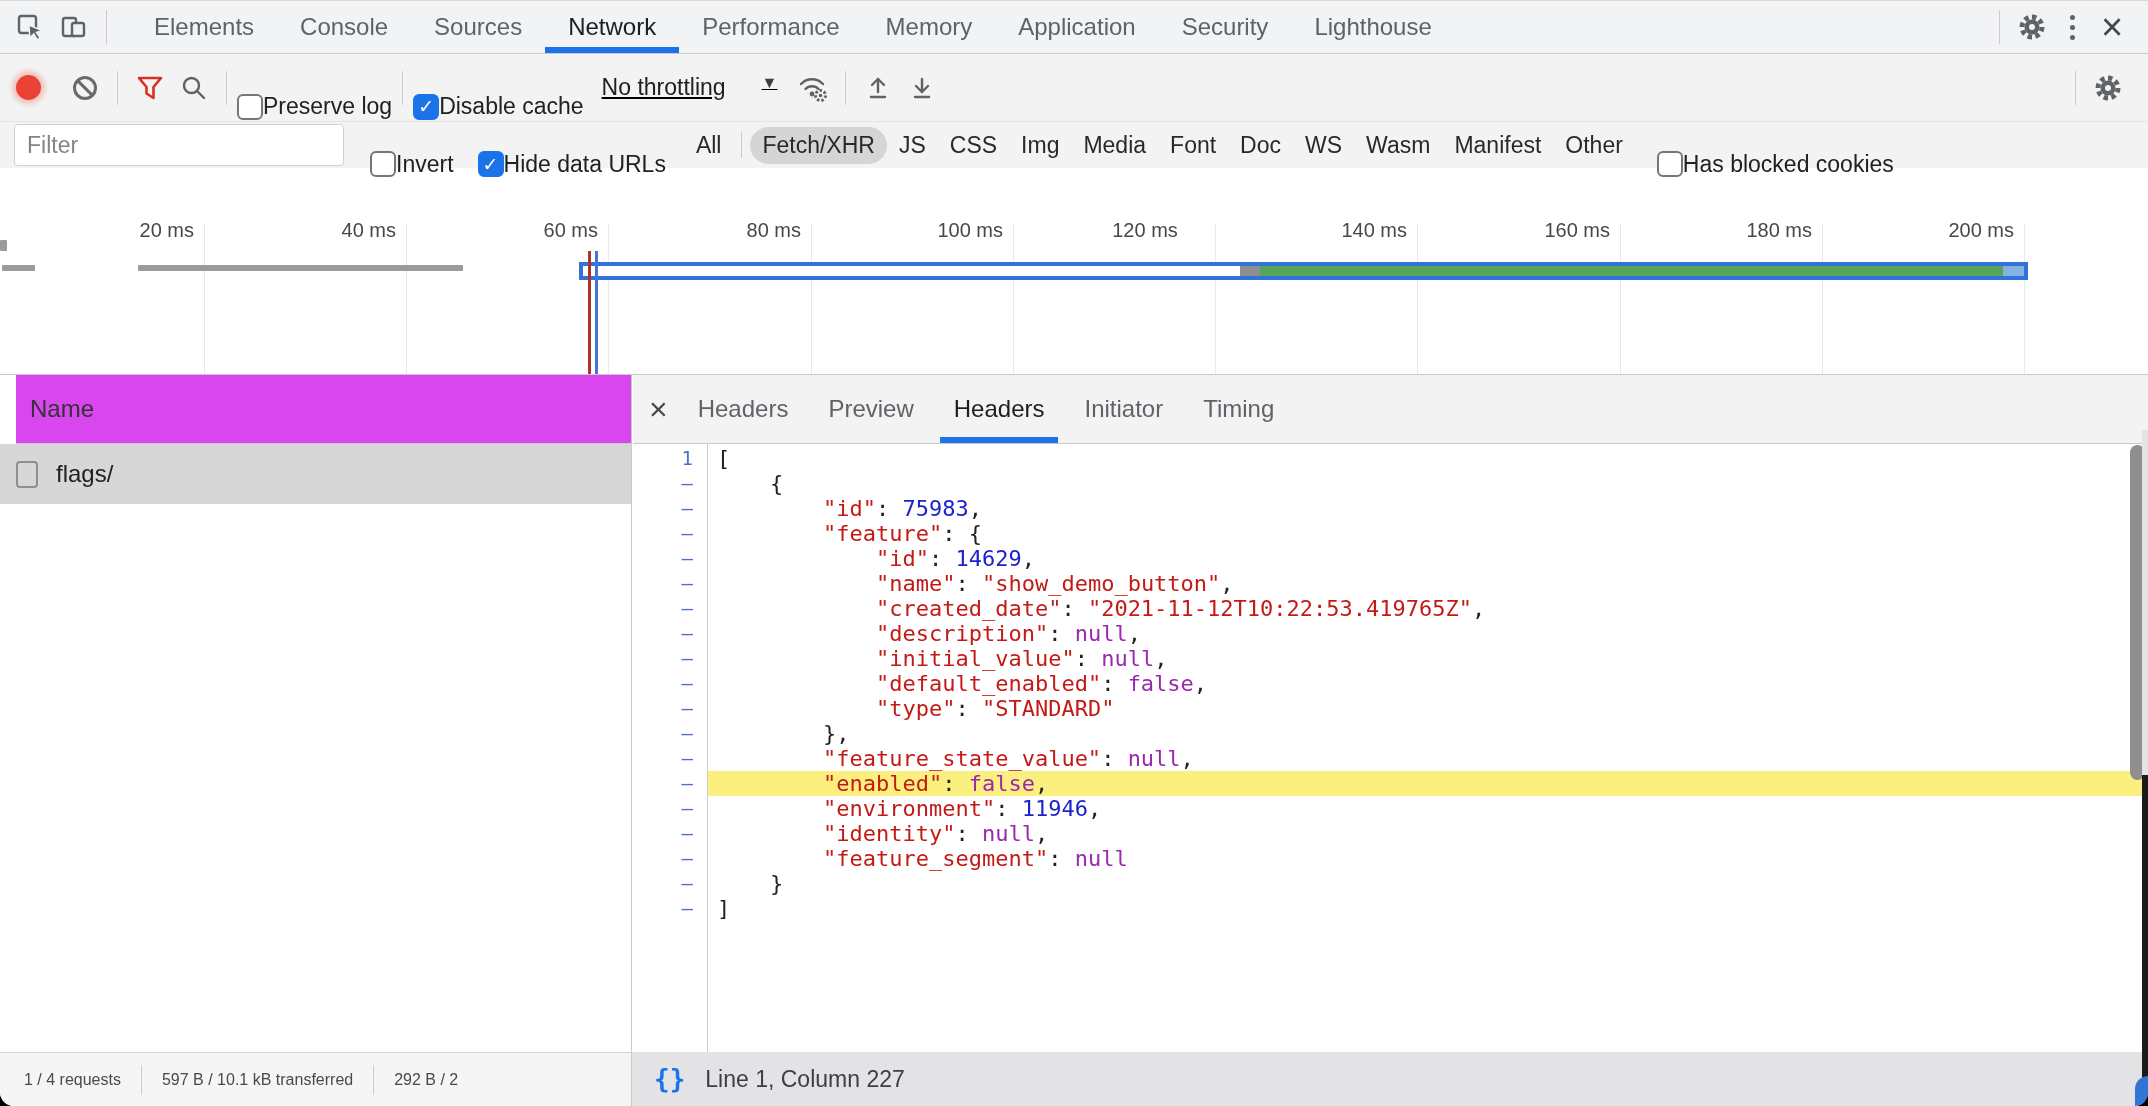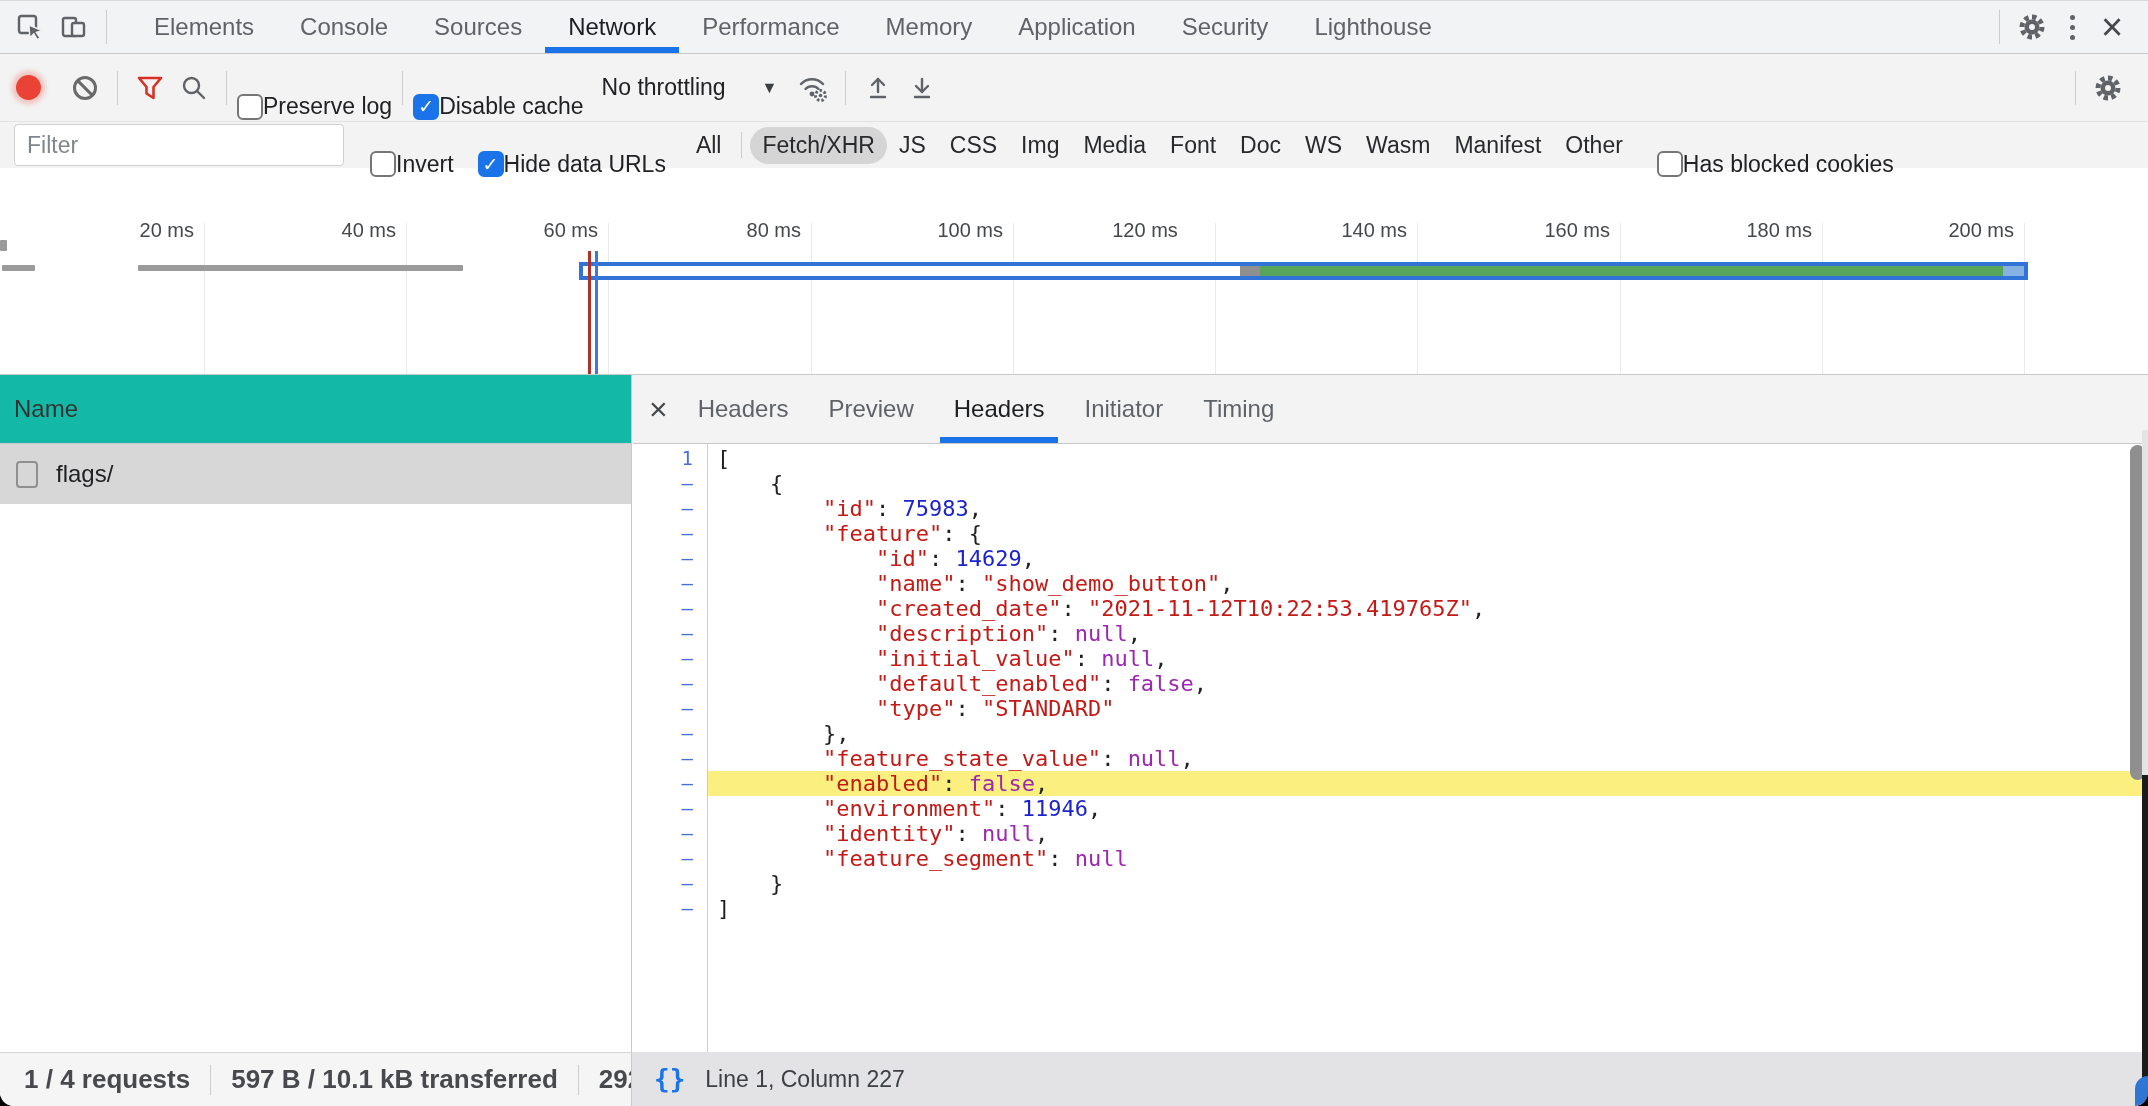--- a/index.html
+++ b/index.html
@@ -27,21 +27,21 @@
   
   .net-toolbar { position:absolute; top:54px; left:0; right:0; height:68px; background:#f3f3f3;
                  border-bottom:1px solid #e3e3e3; display:flex; align-items:center; padding-left:16px; }
   .rec-dot { width:25px; height:25px; border-radius:50%; background:var(--record_red);
              box-shadow:0 0 5px 4px rgba(234,67,53,.28); margin-right:22px; cursor:pointer; flex:none; }
   .label { font-size:23px; color:#202124; white-space:nowrap; }
   .cb-group { display:flex; align-items:center; cursor:pointer;margin-top:38px; }
   .cb { width:26px; height:26px; border:2px solid #767676; border-radius:6px; background:#fff; flex:none;
         display:flex; align-items:center; justify-content:center; font-size:19px; color:#fff; }
   .cb.checked { background:var(--accent_blue); border-color:var(--accent_blue); }
-  .select { display:flex; align-items:center; cursor:pointer; margin-left:18px; }
+  .select { display:flex; cursor:pointer; margin-left:18px;text-decoration:underline; }
   .select .arrow { font-size:16px; color:#3c4043; margin-left:36px; }
   .gear-wrap { margin-left:auto; display:flex; align-items:center; padding-right:18px; }
 
   
   .filter-row { position:absolute; top:122px; left:0; right:0; height:46px; background:#f3f3f3;
                 display:flex; align-items:center; padding-left:14px; }
   .filter-input { width:330px; height:42px; border:1px solid #d0d0d0; border-radius:4px; background:#fff;
                   font-size:23px; padding:0 12px; color:#202124; outline:none; font-family:inherit; }
   .filter-input::placeholder { color:#80868b; }
   .types { display:flex; align-items:center; margin-left:18px; }
@@ -58,22 +58,22 @@
   .gridline { position:absolute; top:10px; bottom:0; width:1px; background:#e9e9e9; }
   .tick-label { position:absolute; top:6px; width:120px; text-align:right; font-size:20px; color:#45484b; }
   .ov-bar { position:absolute; background:#9b9b9b; border-radius:1px; }
   .sel-bar { position:absolute; border:4px solid var(--waterfall_blue); background:#fff; }
   .sel-seg { position:absolute; top:0; bottom:0; }
   .evt-line { position:absolute; top:38px; bottom:0; width:3px; }
 
   
   .main { position:absolute; top:375px; left:0; right:0; height:677px; background:#fff; }
   .left-pane { position:absolute; top:0; bottom:0; left:0; width:632px; border-right:1px solid #c9c9c9; background:#fff; }
-  .name-header { height:69px; background:#14b8a6; border-bottom:1px solid #c9c9c9; display:flex; align-items:center;
-                 padding-left:14px; font-size:24px; color:#333; cursor:pointer; }
+  .name-header { height:69px; background:#d946ef; border-bottom:1px solid #c9c9c9; display:flex; align-items:center;
+                 padding-left:14px; font-size:24px; color:#333; cursor:pointer;margin-left:16px; }
   .req-row { height:60px; display:flex; align-items:center; padding-left:16px; cursor:pointer; font-size:24px; color:#202124; }
   .req-row.selected { background:var(--selection_gray); }
   .doc-icon { width:22px; height:27px; border:2.5px solid #8f8f8f; border-radius:4px; margin-right:18px; flex:none; }
 
   .right-pane { position:absolute; top:0; bottom:0; left:633px; right:0; background:#fff; }
   .detail-tabs { height:69px; background:#f3f3f3; border-bottom:1px solid #c9c9c9; display:flex; align-items:center; }
   .detail-close { font-size:32px; color:#45484b; padding:0 10px 0 16px; cursor:pointer; }
   .dtab { position:relative; display:flex; align-items:center; height:100%; padding:0 20px; font-size:24px; color:#5f6368; cursor:pointer; }
   .dtab.active { color:#1c1e21; }
   .dtab.active::after { content:""; position:absolute; left:6px; right:6px; bottom:0; height:6px; background:var(--accent_blue); }
@@ -88,21 +88,21 @@
   .tok-s { color:var(--syntax_string); }
   .tok-n { color:var(--syntax_number); }
   .tok-a { color:var(--syntax_atom); }
   .tok-p { color:#212121; }
   .scroll-thumb { position:absolute; right:3px; top:1px; width:15px; height:335px; border-radius:8px; background:#8f8f8f; cursor:pointer; }
 
   
   .status { position:absolute; top:1052px; left:0; right:0; height:54px; display:flex; }
   .status-left { width:632px; flex:none; background:#f5f5f6; border-right:1px solid #c9c9c9; border-top:1px solid #d5d5d5;
                  display:flex; align-items:center; padding-left:24px; overflow:hidden; white-space:nowrap; }
-  .sitem { font-size:26px; color:#47494d;font-weight:bold; }
+  .sitem { font-size:16px; color:#47494d; }
   .sdiv { width:1px; height:30px; background:#ccc; margin:0 20px; flex:none; }
   .status-right { flex:1; background:#e3e3e6; display:flex; align-items:center; padding-left:22px; gap:20px; }
   .braces { font-family:"DejaVu Sans Mono", monospace; font-weight:bold; font-size:26px; color:var(--accent_blue); cursor:pointer; }
   .linecol { font-size:23px; color:#3c4043; }
 
   
   .sliver-gray { position:absolute; top:430px; height:345px; right:0; width:6px; background:#e4e4e4; }
   .sliver-dark { position:absolute; top:775px; bottom:0; right:0; width:6px; background:#1b1b1b; }
   .sliver-blob { position:absolute; bottom:0; right:0; width:13px; height:30px; background:#2e75d4; border-radius:13px 0 0 0; }
 

